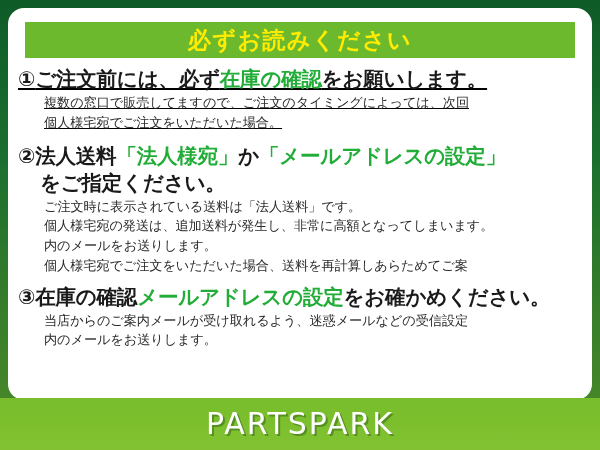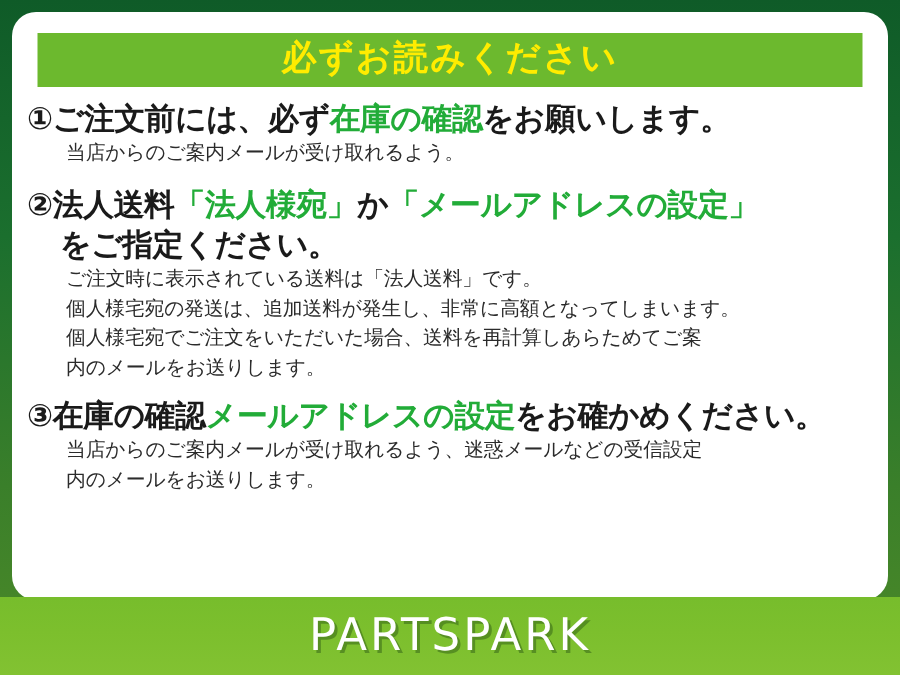--- a/index.html
+++ b/index.html
@@ -47,21 +47,20 @@
     justify-content: center;
     box-sizing: border-box;
   }
   .banner-title {
     color: #ffec00;
     font-size: 23px;
     font-weight: bold;
     letter-spacing: 1.5px;
     line-height: 1;
     white-space: nowrap;
-    font-family: Liberation Mono, monospace;
   }
 
   
   .items {
     position: absolute;
     left: 0;
     top: 58px;
     width: 584px;
     box-sizing: border-box;
     padding: 0 10px 0 10px;
@@ -93,21 +92,21 @@
   .item-sub {
     font-size: 13.2px;
     color: #2b2b2b;
     line-height: 1.42;
     letter-spacing: -0.1px;
     padding-left: 26px;
     margin-top: 1px;
     white-space: nowrap;
   }
 
-  .item-1 { margin-bottom: 10px; }
+  .item-1 { margin-bottom: 10px; text-decoration: underline; }
   .item-2 { margin-bottom: 8px; }
 
   
   .footer {
     position: absolute;
     left: 0;
     bottom: 0;
     width: 600px;
     height: 52px;
     background: linear-gradient(180deg, #77bd2c 0%, #7cbf2d 45%, #82c232 100%);
@@ -132,29 +131,30 @@
   <div class="panel">
 
     <div class="banner">
       <div class="banner-title">必ずお読みください</div>
     </div>
 
     <div class="items">
 
       <div class="item item-1">
         <div class="item-heading"><span>①</span><span>ご注文前には、必ず</span><span class="em">在庫の確認</span><span>をお願いします。</span></div>
-        <div class="item-sub">当店からのご案内メールが受け取れるよう。</div>
+        <div class="item-sub">複数の窓口で販売してますので、ご注文のタイミングによっては、次回</div>
+        <div class="item-sub">個人様宅宛でご注文をいただいた場合。</div>
       </div>
 
       <div class="item item-2">
         <div class="item-heading wrap"><span>②</span><span>法人送料</span><span class="em">「法人様宛」</span><span>か</span><span class="em">「メールアドレスの設定」</span><span class="heading-indent">をご指定ください。</span></div>
         <div class="item-sub">ご注文時に表示されている送料は「法人送料」です。</div>
         <div class="item-sub">個人様宅宛の発送は、追加送料が発生し、非常に高額となってしまいます。</div>
+        <div class="item-sub">内のメールをお送りします。</div>
         <div class="item-sub">個人様宅宛でご注文をいただいた場合、送料を再計算しあらためてご案</div>
-        <div class="item-sub">内のメールをお送りします。</div>
       </div>
 
       <div class="item item-3">
         <div class="item-heading"><span>③</span><span>在庫の確認</span><span class="em">メールアドレスの設定</span><span>をお確かめください。</span></div>
         <div class="item-sub">当店からのご案内メールが受け取れるよう、迷惑メールなどの受信設定</div>
         <div class="item-sub">内のメールをお送りします。</div>
       </div>
 
     </div>
   </div>

